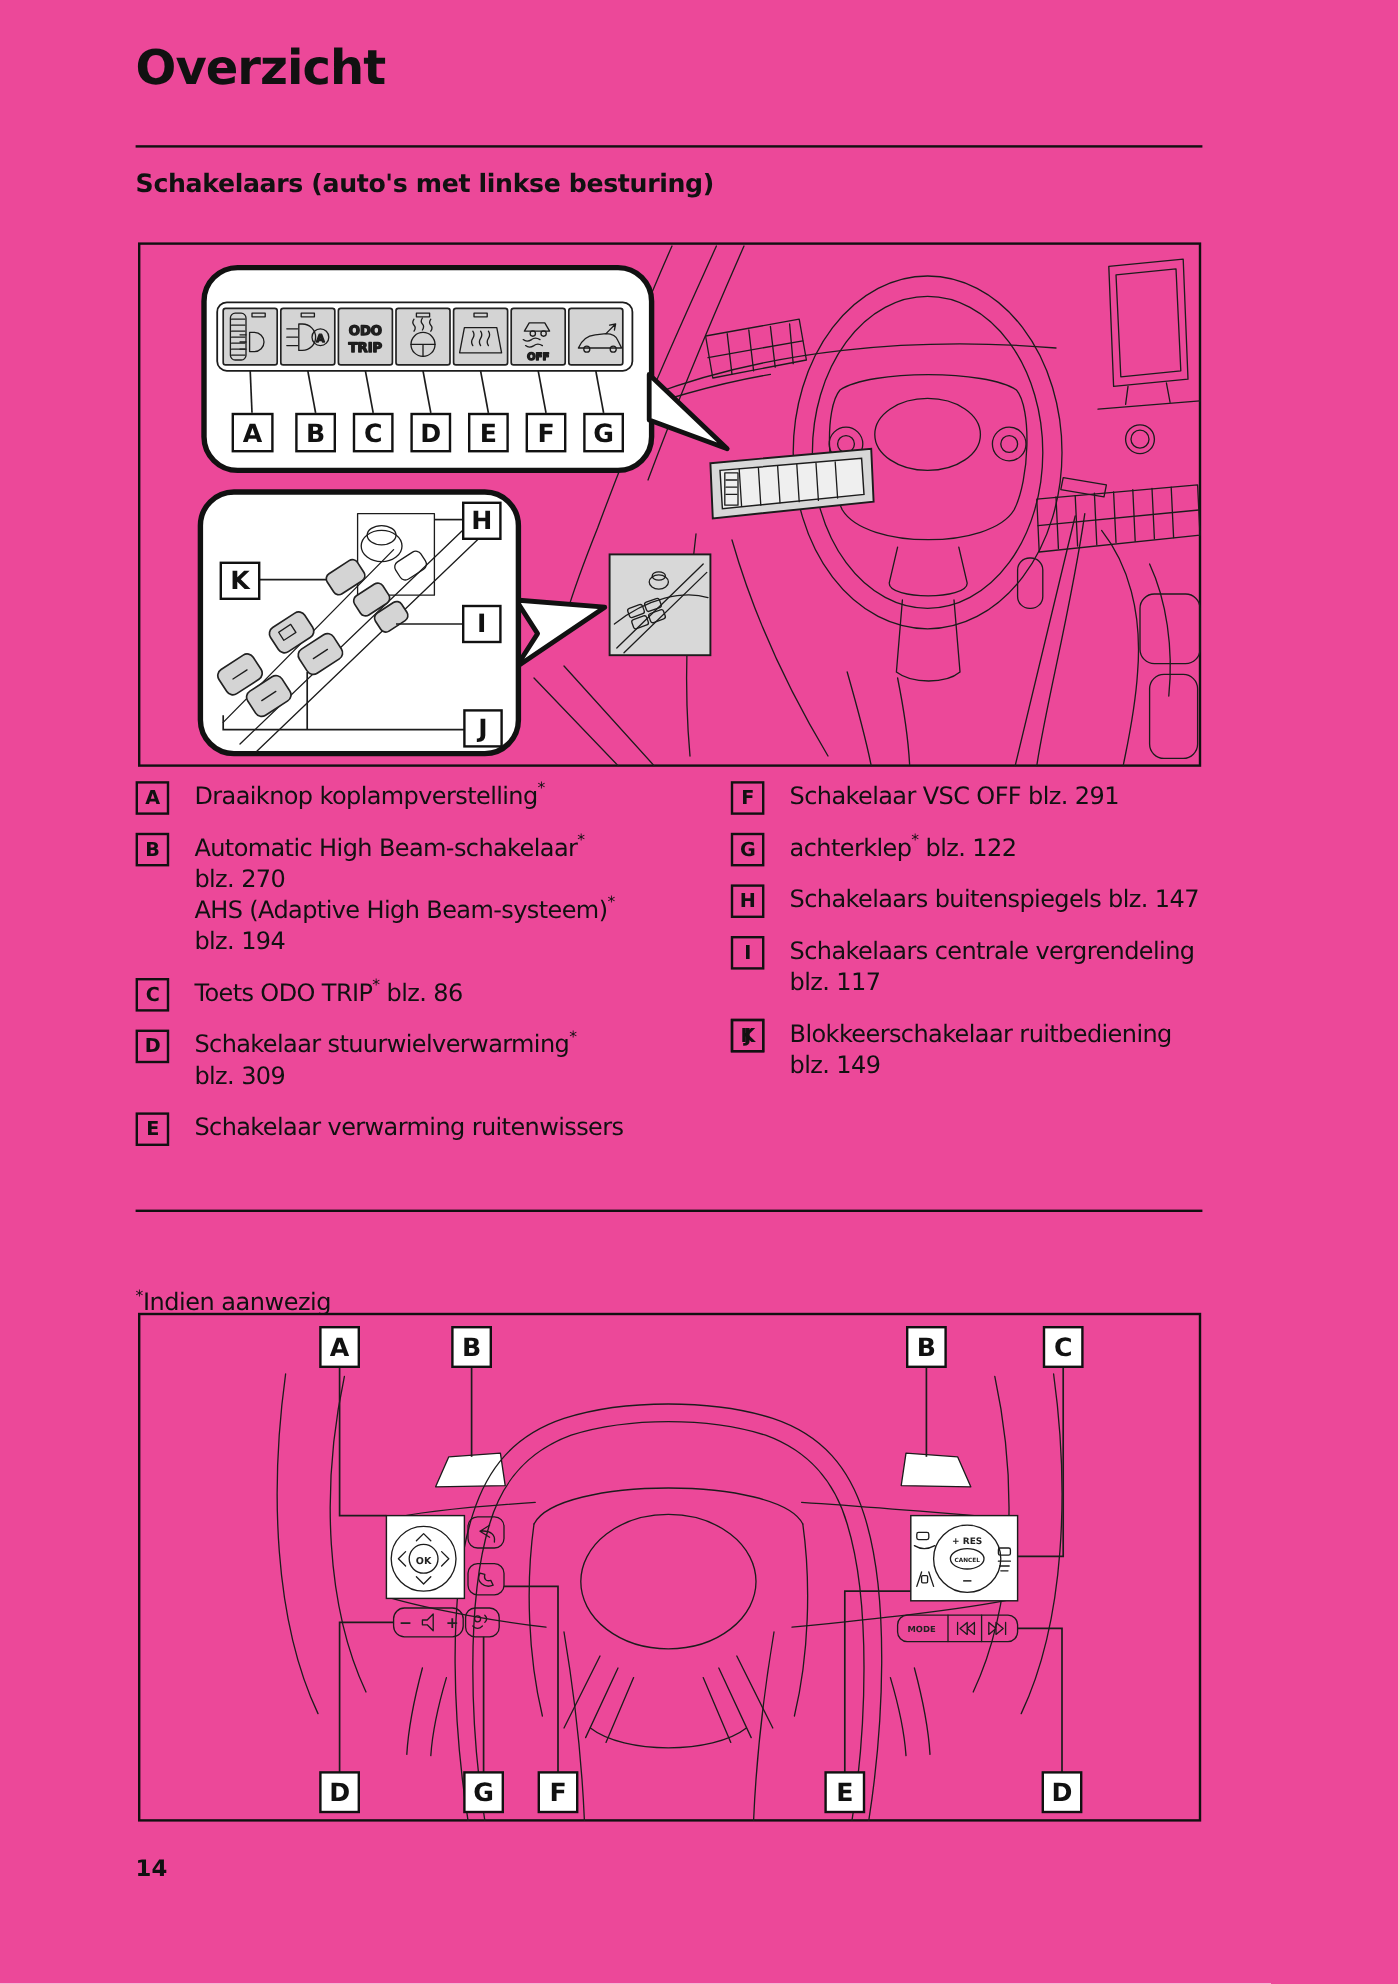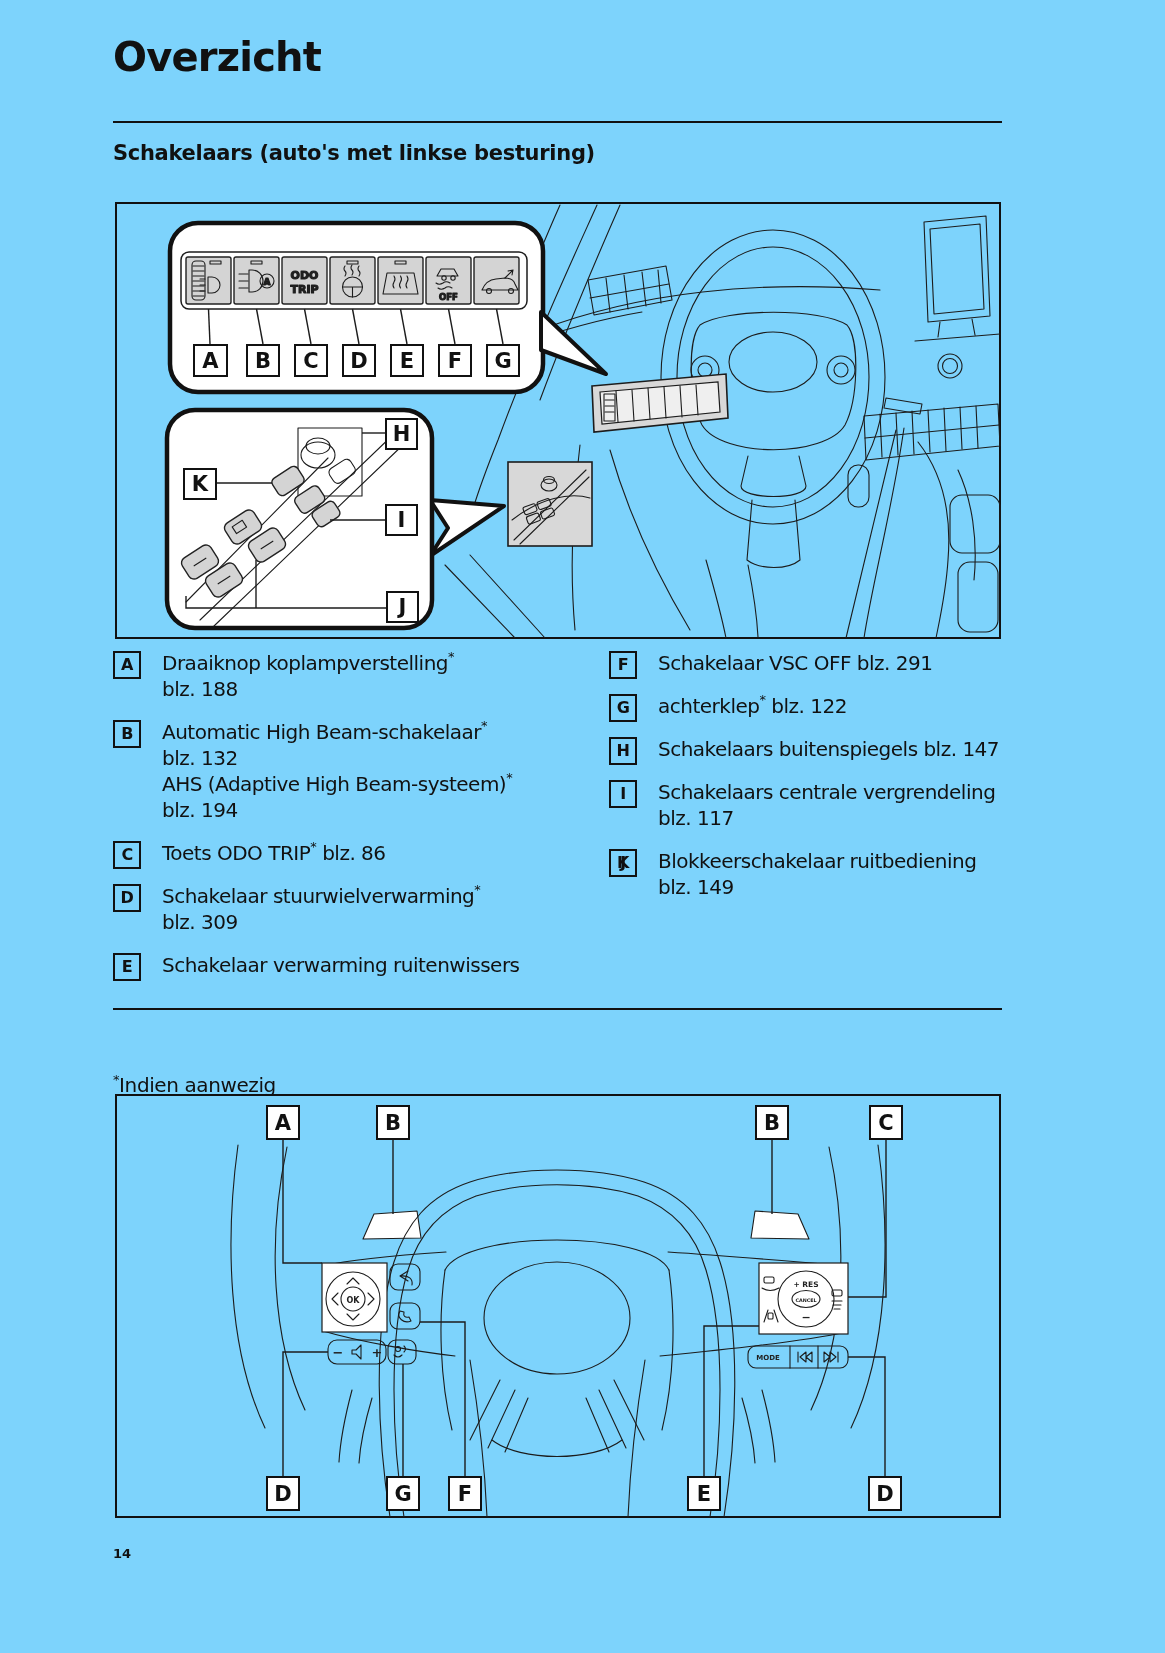--- a/index.html
+++ b/index.html
@@ -1,34 +1,34 @@
 <!DOCTYPE html>
 <html><head>
 <meta charset="utf-8">
 <style>
   html,body{margin:0;padding:0;background:#fff;}
-  .page{position:relative;width:1165px;height:1653px;background:#7dd3fc;overflow:hidden;
+  .page{position:relative;width:1165px;height:1653px;background:#ec4899;overflow:hidden;
         font-family:"DejaVu Sans","Liberation Sans",sans-serif;color:#111;}
   .abs{position:absolute;}
   .title{left:113px;top:34px;font-size:40px;font-weight:700;letter-spacing:-0.8px;}
   .rule{left:113px;top:121px;width:889px;height:2px;background:#111;}
   .subtitle{left:113px;top:141px;font-size:21px;font-weight:700;letter-spacing:-0.3px;}
   .legend-col{position:absolute;top:650px;}
   .legend-col.left{left:113px;width:478px;}
   .legend-col.right{left:609px;width:400px;}
   .legend-item{position:relative;padding-left:49px;margin-bottom:17px;font-size:20px;
                letter-spacing:-0.5px;line-height:26px;}
   .lbox{position:absolute;left:0;top:1px;width:24px;height:24px;border:2px solid #111;
         display:flex;align-items:center;justify-content:center;font-size:16px;font-weight:700;}
   .lline{white-space:nowrap;}
   sup.ast{font-size:13px;position:relative;top:-1px;vertical-align:super;line-height:0;}
   .sep{left:113px;top:1008px;width:889px;height:2px;background:#111;}
   .footnote{left:113px;top:1073px;font-size:20px;letter-spacing:-0.4px;}
   .footnote sup{font-size:13px;vertical-align:super;line-height:0;}
-  .pagenum{left:113px;top:1546px;font-size:13px;font-weight:700;}
+  .pagenum{left:113px;top:1546px;font-size:19px;font-weight:700;}
   svg{position:absolute;left:0;top:0;}
   .ln{stroke:#1c1c1c;stroke-width:1.4;fill:none;stroke-linecap:round;stroke-linejoin:round;}
   .thin{stroke-width:1.1;}
   .border{stroke:#111;stroke-width:2;fill:none;}
   .callout{stroke:#111;stroke-width:4.5;fill:#fff;}
   .tail{stroke:#111;stroke-width:4;fill:#fff;stroke-linejoin:round;}
   .cell{fill:#d4d4d4;stroke:#222;stroke-width:1.4;}
   .gray{fill:#d8d8d8;stroke:#1c1c1c;stroke-width:1.6;}
   .lbl-rect{fill:#fff;stroke:#111;stroke-width:2;}
   .lbl-txt{font-size:21px;font-weight:700;fill:#111;text-anchor:middle;
@@ -401,26 +401,25 @@
         <rect class="lbl-rect" x="869" y="1477" width="32" height="33"></rect>
           <text class="lbl-txt" x="885" y="1501">D</text>
       </g>
     </g>
   </svg>
 
   <div class="legend-col left">
       <div class="legend-item">
         <span class="lbox">A</span>
         <div class="lline">Draaiknop koplampverstelling<sup class="ast">*</sup></div>
-        <div class="lline">blz. 188</div>
       </div>
       <div class="legend-item">
         <span class="lbox">B</span>
         <div class="lline">Automatic High Beam-schakelaar<sup class="ast">*</sup></div>
-        <div class="lline">blz. 132</div>
+        <div class="lline">blz. 270</div>
         <div class="lline">AHS (Adaptive High Beam-systeem)<sup class="ast">*</sup></div>
         <div class="lline">blz. 194</div>
       </div>
       <div class="legend-item">
         <span class="lbox">C</span>
         <div class="lline">Toets ODO TRIP<sup class="ast">*</sup> blz. 86</div>
       </div>
       <div class="legend-item">
         <span class="lbox">D</span>
         <div class="lline">Schakelaar stuurwielverwarming<sup class="ast">*</sup></div>

